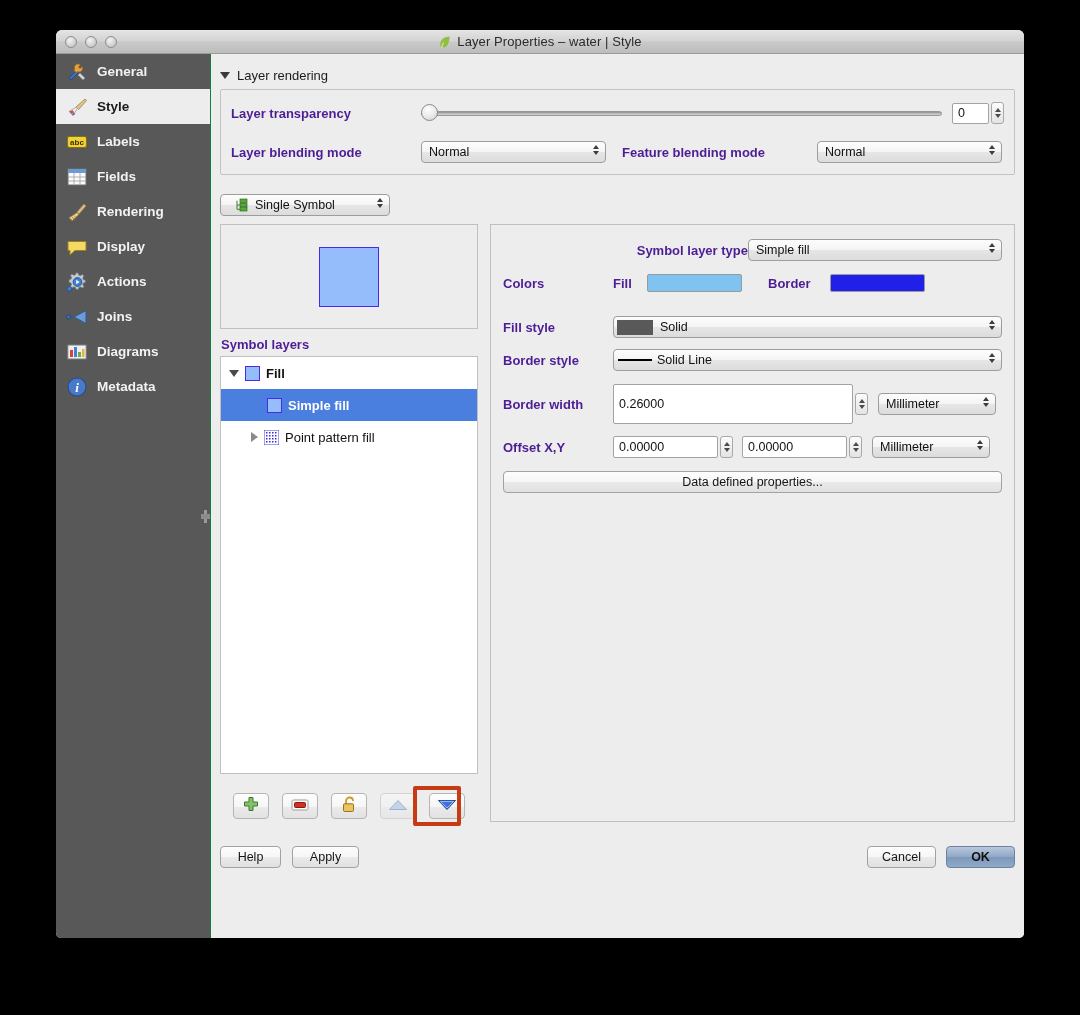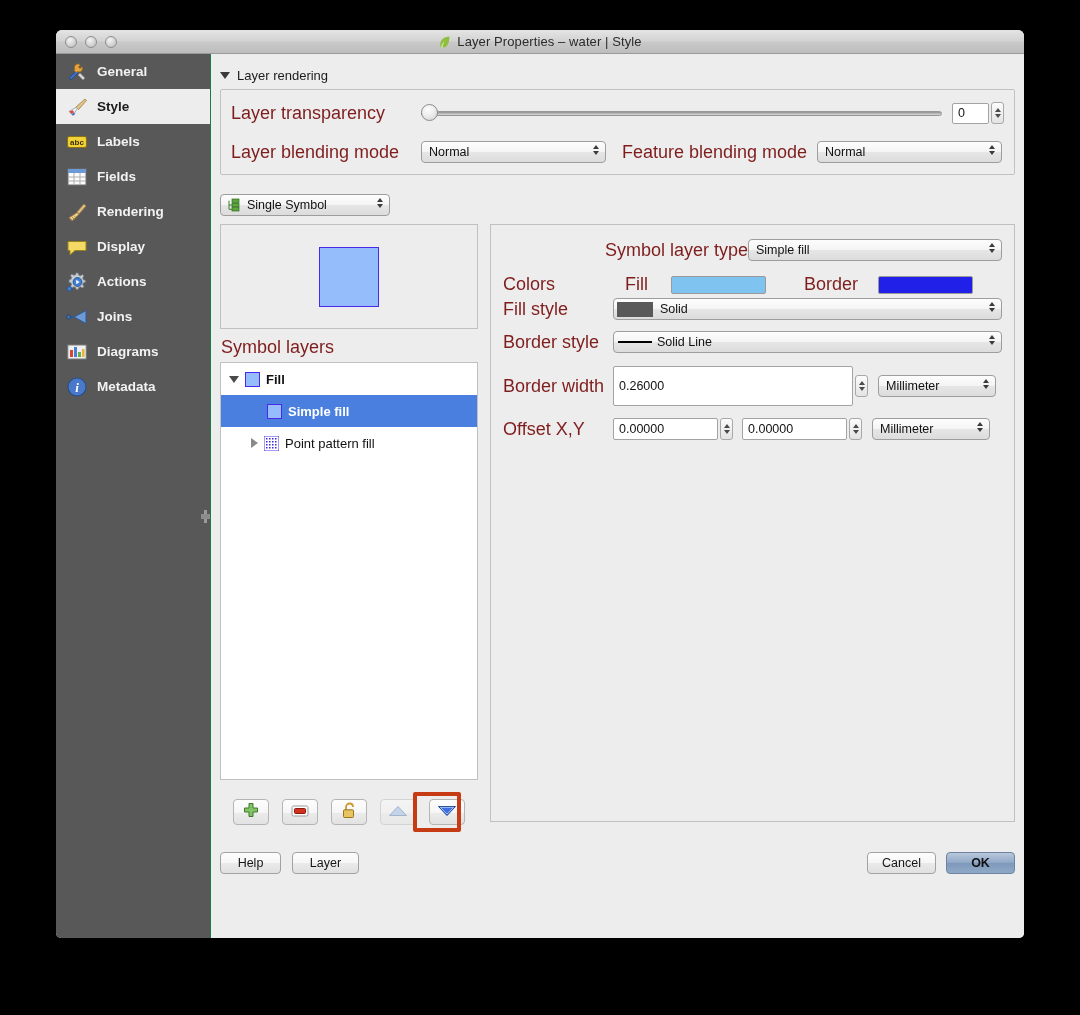--- a/index.html
+++ b/index.html
@@ -95,21 +95,21 @@
 
   .group-box {
     margin: 0 9px 0 9px;
     border: 1px solid #c2c2c2;
     background: #ededed;
     border-radius: 2px;
     padding: 12px 10px 12px 10px;
   }
 
   .row { display: flex; align-items: center; }
-  .lbl { font-size: 18px; color: #7f1d1d; }
+  .lbl { font-size: 13px; color: #4c1d95; font-weight: bold; }
 
   
   .slider-wrap { position: relative; flex: 1; height: 18px; margin: 0 10px 0 0; }
   .slider-track {
     position: absolute; top: 7px; left: 0; right: 0; height: 5px;
     background: linear-gradient(to bottom,#8f8f8f 0%,#b4b4b4 45%,#d8d8d8 100%);
     border-radius: 3px;
     border: 1px solid #979797;
   }
   .slider-knob {
@@ -366,21 +366,21 @@
             <span>Normal</span>
             <span class="arrows">
                 <i class="u"></i>
                 <i class="d"></i>
               </span>
           </div>
         </div>
       </div>
 
       <div style="margin:19px 0 8px 9px;">
-        <div class="combo" style="width:170px; padding-left:6px;">
+        <div class="combo" style="width:170px; padding-left:14px;">
           <span style="display:inline-block;width:14px;height:14px;margin-right:6px;">
             <svg width="14" height="14" viewBox="0 0 14 14">
               <rect x="5" y="1" width="7" height="3.4" fill="#5aa83c" stroke="#2f6b1d" stroke-width=".7"></rect>
               <rect x="5" y="5.3" width="7" height="3.4" fill="#5aa83c" stroke="#2f6b1d" stroke-width=".7"></rect>
               <rect x="5" y="9.6" width="7" height="3.4" fill="#5aa83c" stroke="#2f6b1d" stroke-width=".7"></rect>
               <path d="M2 2.7v8.6h3M2 7h3" stroke="#3f7d28" stroke-width="1" fill="none"></path>
             </svg>
           </span>
           <span>Single Symbol</span>
           <span class="arrows">
@@ -474,21 +474,21 @@
             <div class="lbl" style="width:245px;text-align:right;">Symbol layer type</div>
             <div class="combo" style="flex:1;">
               <span>Simple fill</span>
               <span class="arrows">
                   <i class="u"></i>
                   <i class="d"></i>
                 </span>
             </div>
           </div>
 
-          <div class="row" style="margin-bottom:3px;gap:12px;">
+          <div class="row" style="margin-bottom:24px;">
             <div class="lbl" style="width:110px;">Colors</div>
             <div class="lbl" style="width:34px;">Fill</div>
             <div class="colorswatch" id="fill-swatch" style="width: 95px; background: rgb(127, 195, 240);"></div>
             <div class="lbl" style="width:62px; margin-left:26px;">Border</div>
             <div class="colorswatch" id="border-swatch" style="width: 95px; background: rgb(32, 32, 232);"></div>
           </div>
 
           <div class="row" style="margin-bottom:11px;">
             <div class="lbl" style="width:110px;">Fill style</div>
             <div class="combo" style="flex:1; padding-left:3px;">
@@ -547,27 +547,28 @@
             </div>
             <div class="combo" style="width:118px; margin-left:10px;">
               <span>Millimeter</span>
               <span class="arrows">
                   <i class="u"></i>
                   <i class="d"></i>
                 </span>
             </div>
           </div>
 
+          <div class="btn" style="width:100%;">Data defined properties...</div>
         </div>
       </div>
 
 
       <div style="display:flex; align-items:center; margin:20px 9px 0 9px;">
         <div class="btn" style="width:61px;">Help</div>
-        <div class="btn" style="width:67px; margin-left:11px;">Layer</div>
+        <div class="btn" style="width:67px; margin-left:11px;">Apply</div>
         <div style="flex:1;"></div>
         <div class="btn" style="width:69px;">Cancel</div>
         <div class="btn default" style="width:69px; margin-left:10px;">OK</div>
       </div>
 
     </div>
   </div>
 </div>
 
 </body></html>

